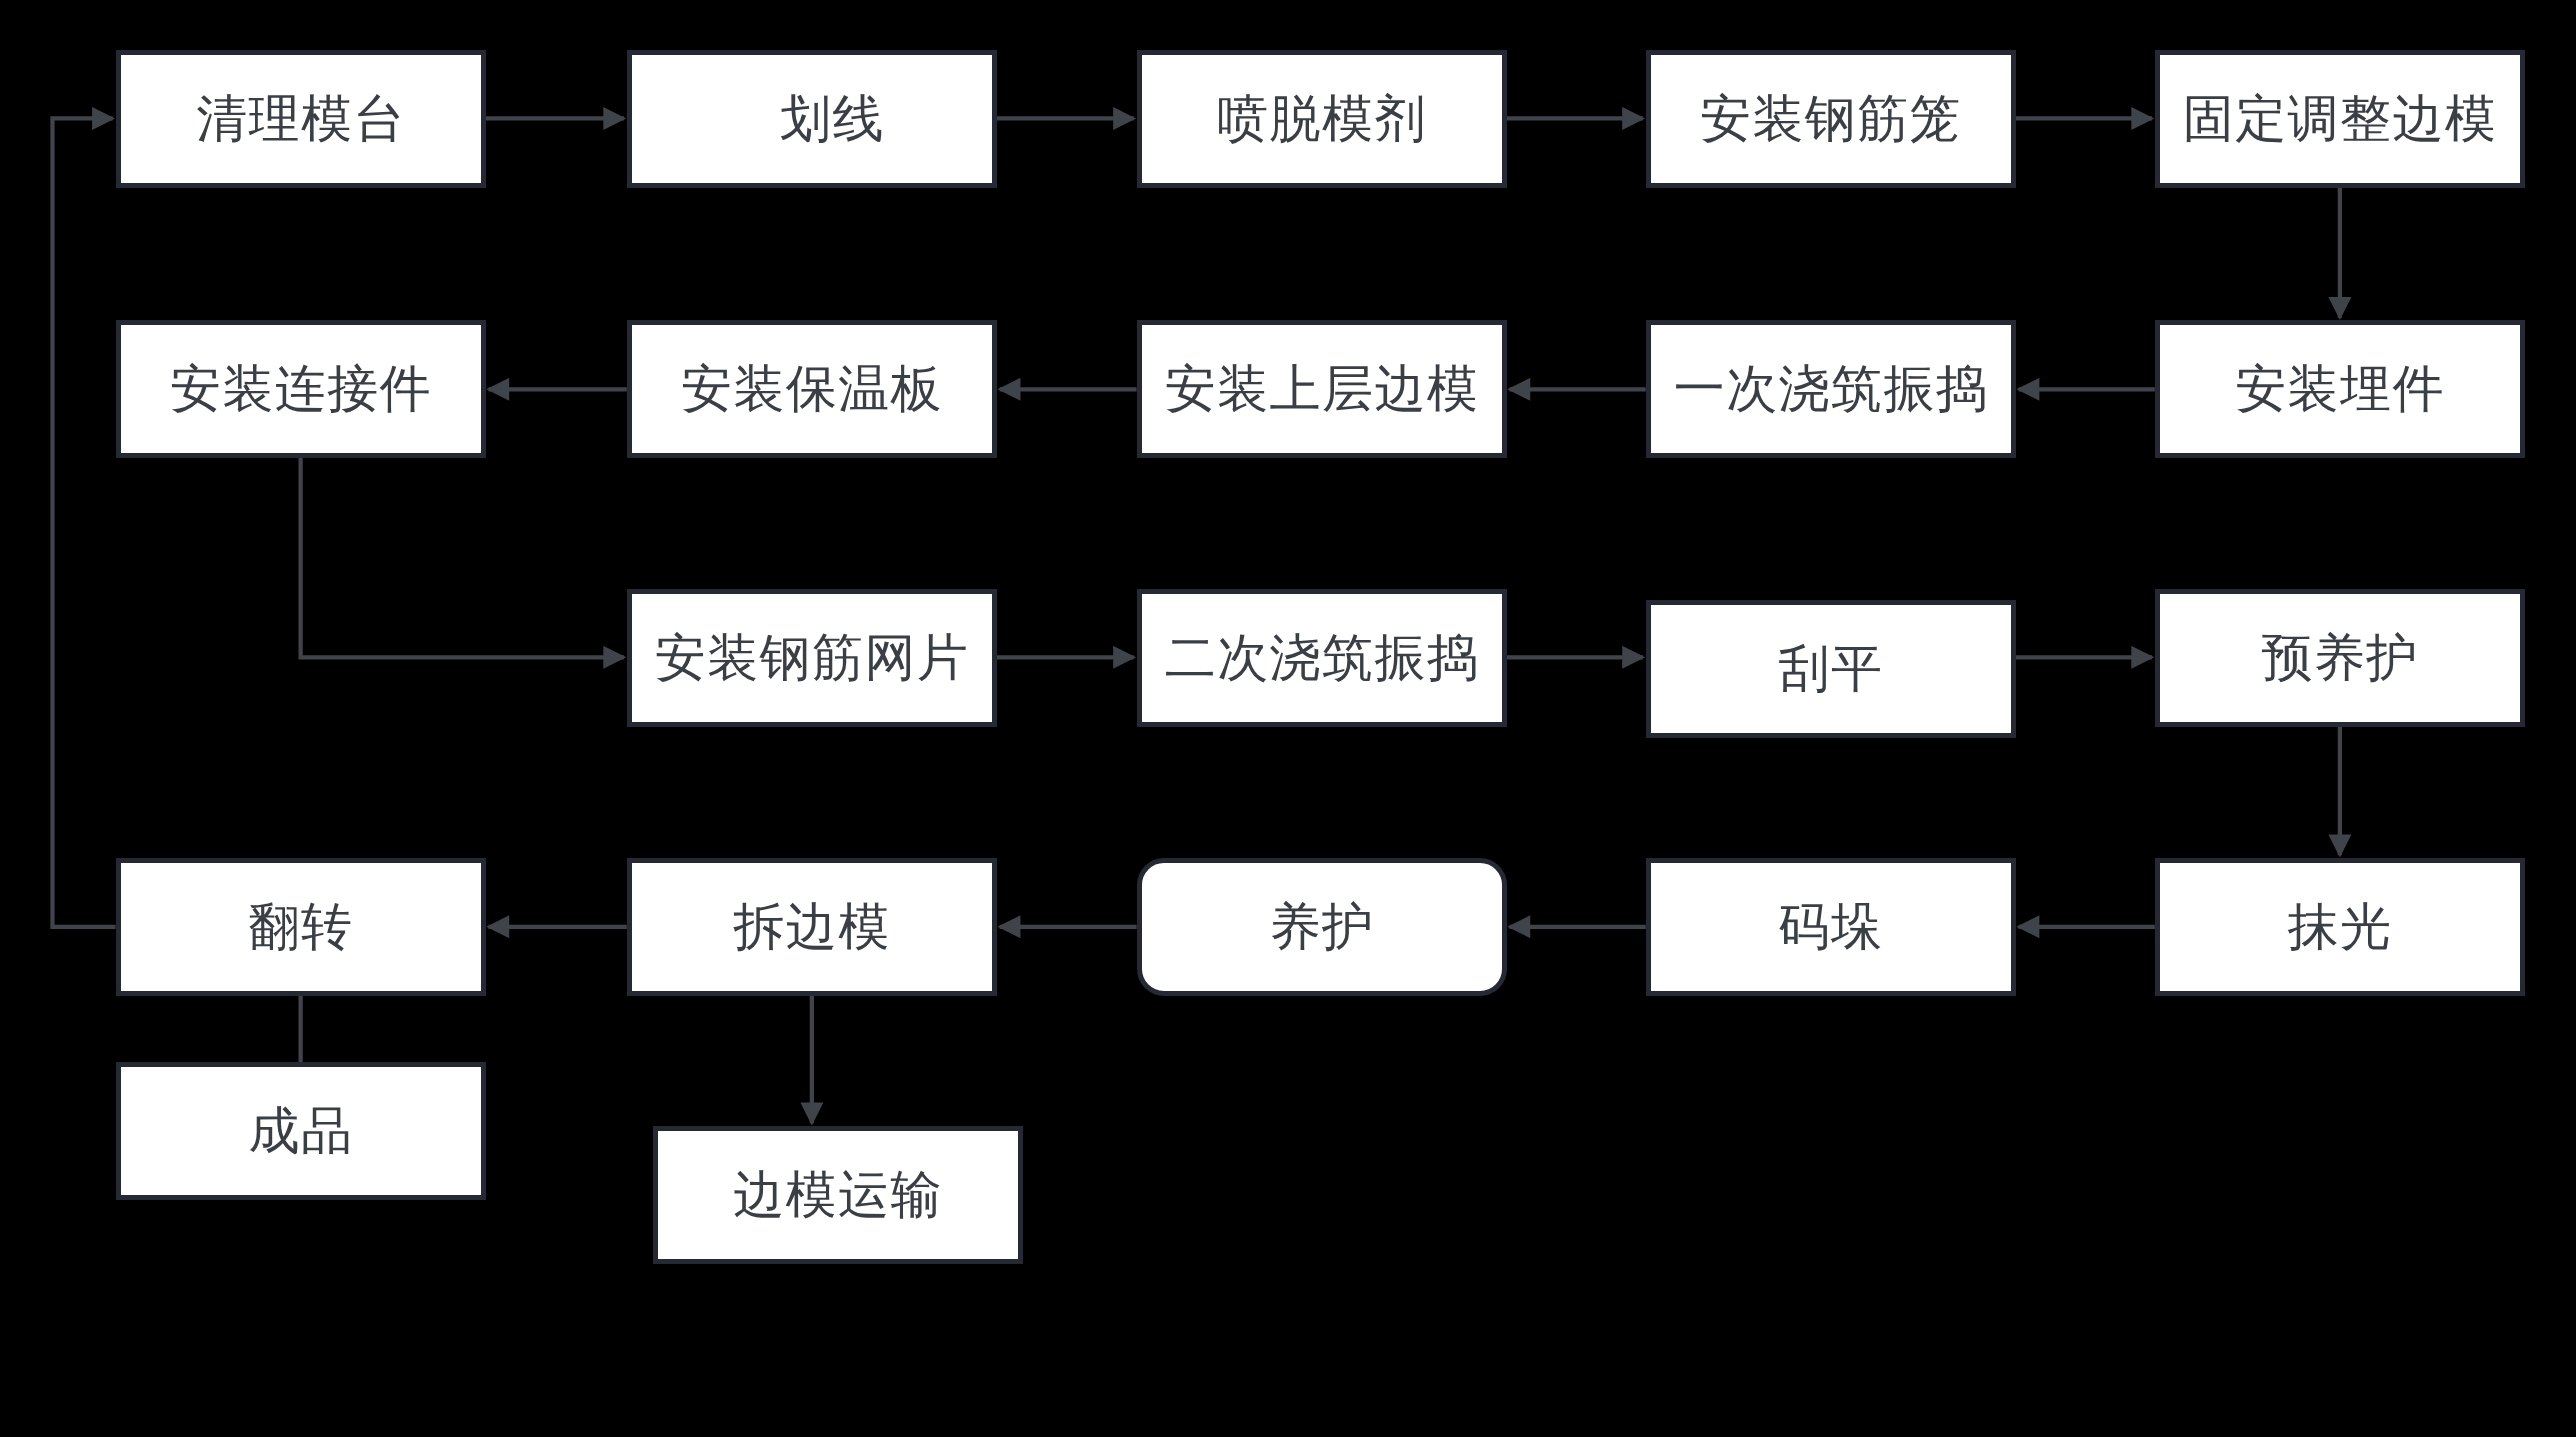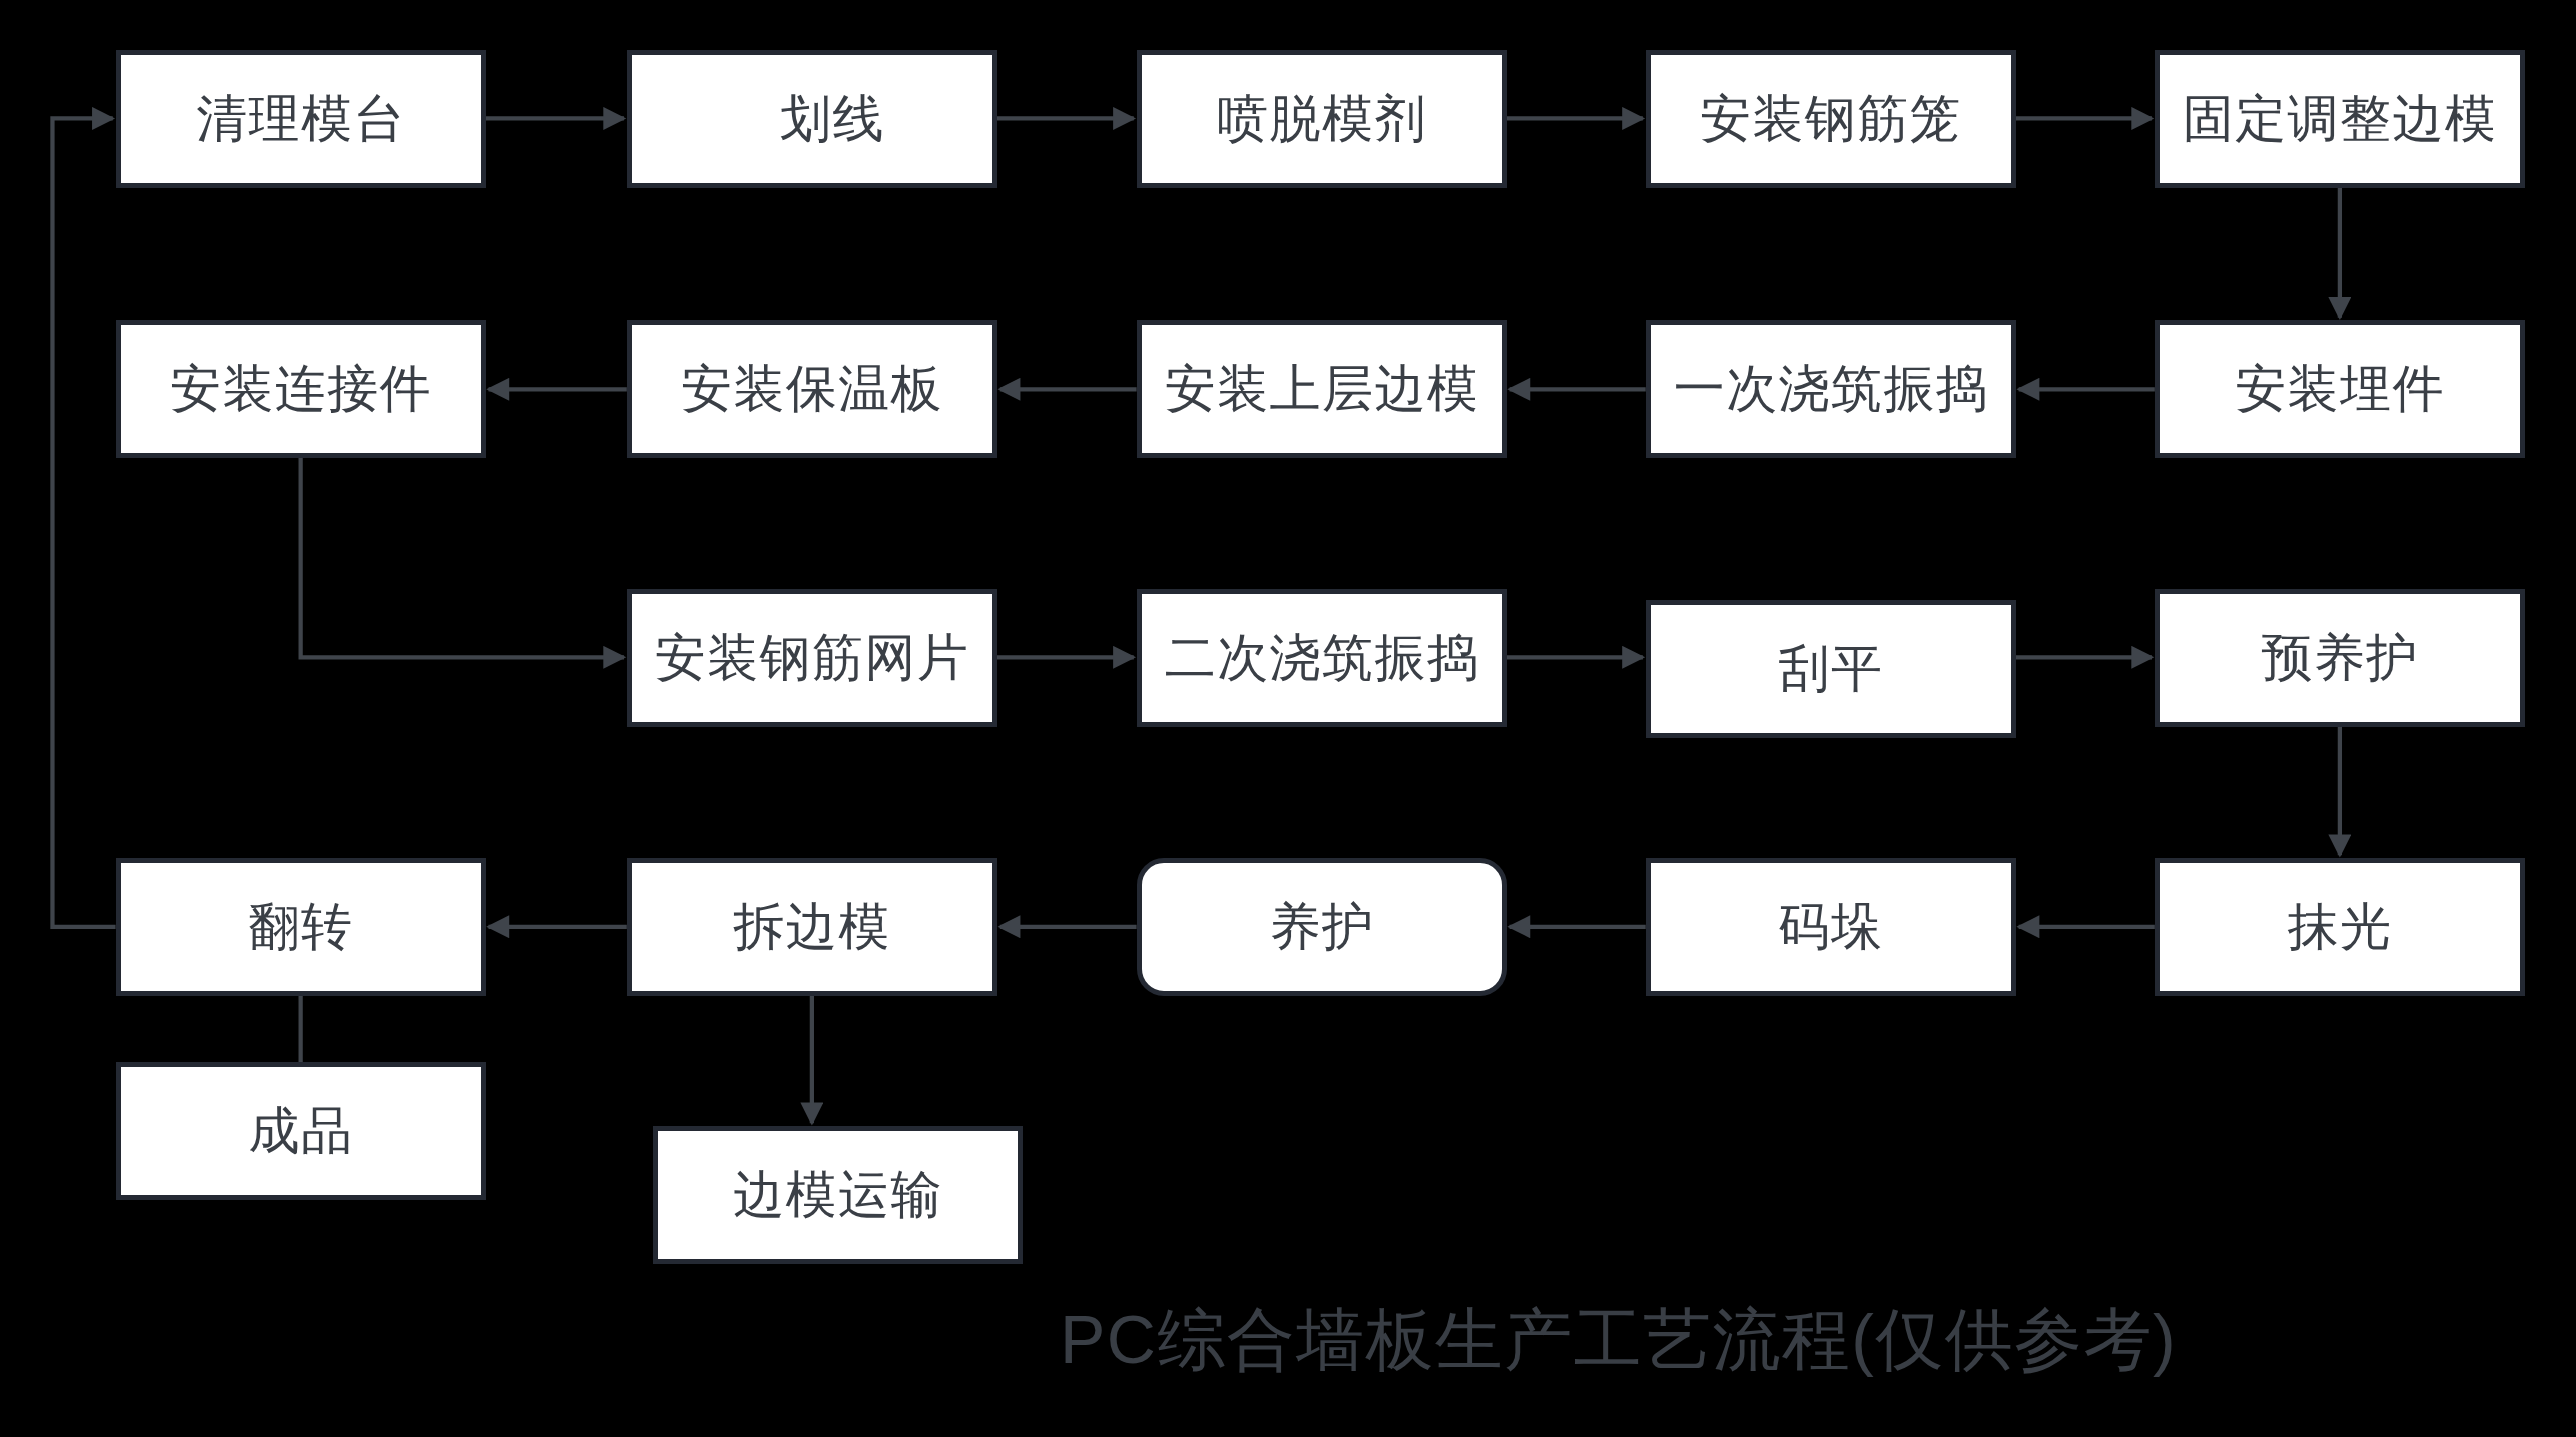--- a/index.html
+++ b/index.html
@@ -132,15 +132,14 @@
       <div class="node" style="left: 2155px; top: 858px; width: 370px; height: 138px;">
         <span>抹光</span>
       </div>
       <div class="node" style="left: 116px; top: 1062px; width: 370px; height: 138px;">
         <span>成品</span>
       </div>
       <div class="node" style="left: 627px; top: 1126px; width: 370px; height: 138px; margin-left: 26px;">
         <span>边模运输</span>
       </div>
     </div>
-  <div class="diagram-title">PC综合墙板生产工艺流程(仅供参考)</div>
 </div>
 
 
 </body></html>

